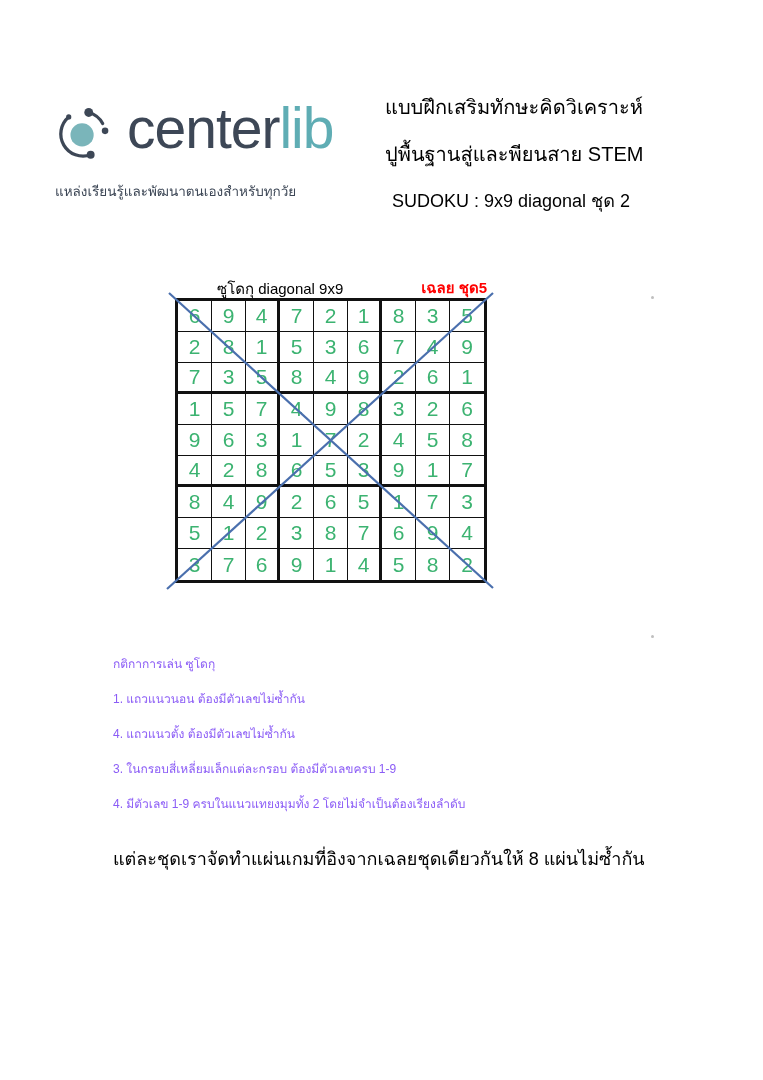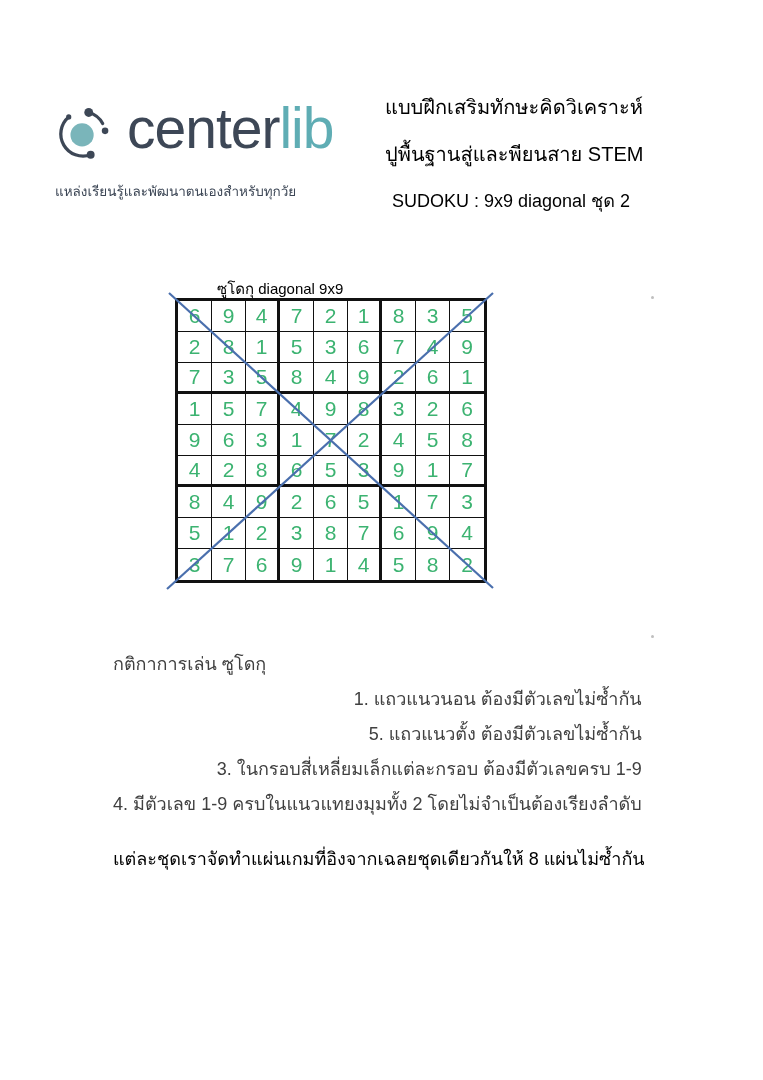--- a/index.html
+++ b/index.html
@@ -52,23 +52,23 @@
     display:flex;align-items:center;justify-content:center;
     font-size:21px;color:var(--num,#3cb371);
   }
   .cell:nth-child(9n){border-right:none;}
   .cell.br3{border-right:3px solid #111;}
   .cell.bb3{border-bottom:3px solid #111;}
   .cell.row9{border-bottom:none;}
   .diag-svg{position:absolute;left:0;top:0;width:100%;height:100%;overflow:visible;pointer-events:none;}
   .diag-svg line{stroke:var(--diag,#4a6fad);stroke-width:2.2;}
   
-  .rules-block{position:absolute;left:113px;top:647px;font-size:18px;color:#404040;line-height:35px;}
+  .rules-block{position:absolute;left:113px;top:647px;font-size:12px;color:#8b5cf6;line-height:35px;}
   .rules-title{line-height:35px;}
-  .rules-list{list-style:none;margin:0;padding:0;text-align:right;}
+  .rules-list{list-style:none;margin:0;padding:0;}
   .rules-list li{line-height:35px;white-space:nowrap;}
   
   .note-block{position:absolute;left:113px;top:841px;font-size:18px;color:#000;line-height:36px;text-align:right;}
   .note-block div{white-space:nowrap;}
   
   .speck{position:absolute;width:3px;height:3px;border-radius:50%;background:#8a8a8a;opacity:.55;}
   .speck.s1{left:651px;top:296px;}
   .speck.s2{left:651px;top:635px;}
 </style>
 </head>
@@ -96,20 +96,21 @@
     <div class="logo-tagline">แหล่งเรียนรู้และพัฒนาตนเองสำหรับทุกวัย</div>
   </div>
 
   <div class="header-block">
     <div class="header-line">แบบฝึกเสริมทักษะคิดวิเคราะห์</div>
     <div class="header-line">ปูพื้นฐานสู่และพียนสาย STEM</div>
     <div class="header-line sub">SUDOKU : 9x9 diagonal ชุด 2</div>
   </div>
 
   <div class="puzzle-caption">ซูโดกุ diagonal 9x9</div>
+  <div class="answer-key">เฉลย ชุด5</div>
 
   <div class="sudoku-wrap">
     <div class="sudoku-grid">
         <div class="cell">6</div>
         <div class="cell">9</div>
         <div class="cell br3">4</div>
         <div class="cell">7</div>
         <div class="cell">2</div>
         <div class="cell br3">1</div>
         <div class="cell">8</div>
@@ -191,21 +192,21 @@
     <svg class="diag-svg" viewBox="0 0 312 285" preserveAspectRatio="none">
       <line x1="-6" y1="-5" x2="318" y2="290"></line>
       <line x1="318" y1="-5" x2="-8" y2="291"></line>
     </svg>
   </div>
 
   <div class="rules-block">
     <div class="rules-title">กติกาการเล่น ซูโดกุ</div>
     <ul class="rules-list">
       <li>1. แถวแนวนอน ต้องมีตัวเลขไม่ซ้ำกัน</li>
-      <li>5. แถวแนวตั้ง ต้องมีตัวเลขไม่ซ้ำกัน</li>
+      <li>4. แถวแนวตั้ง ต้องมีตัวเลขไม่ซ้ำกัน</li>
       <li>3. ในกรอบสี่เหลี่ยมเล็กแต่ละกรอบ ต้องมีตัวเลขครบ 1-9</li>
       <li>4. มีตัวเลข 1-9 ครบในแนวแทยงมุมทั้ง 2 โดยไม่จำเป็นต้องเรียงลำดับ</li>
     </ul>
   </div>
 
   <div class="note-block">
     <div>แต่ละชุดเราจัดทำแผ่นเกมที่อิงจากเฉลยชุดเดียวกันให้ 8 แผ่นไม่ซ้ำกัน</div>
   </div>
 
   <div class="speck s1"></div>

